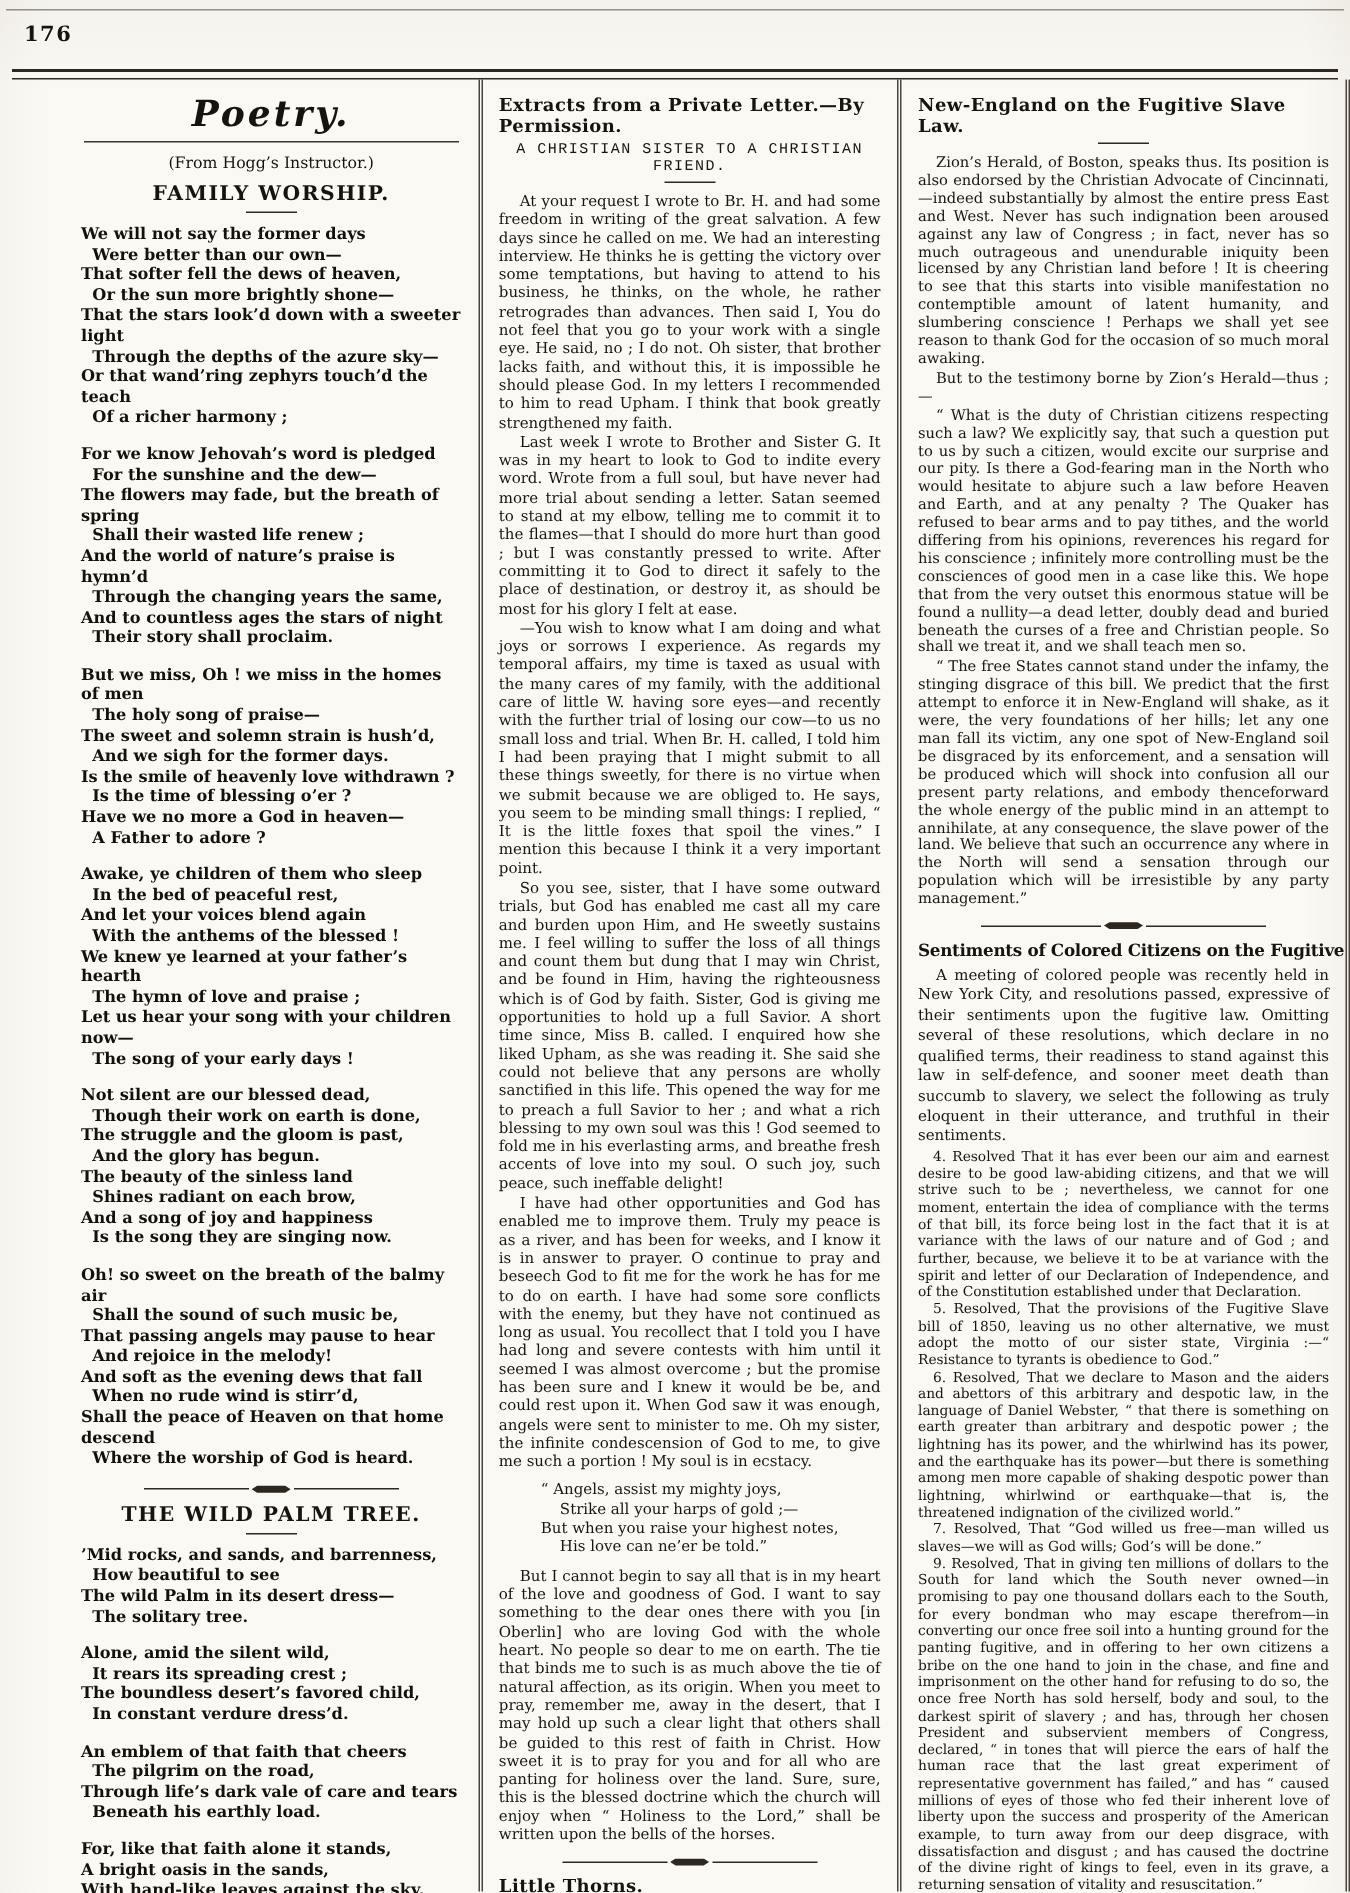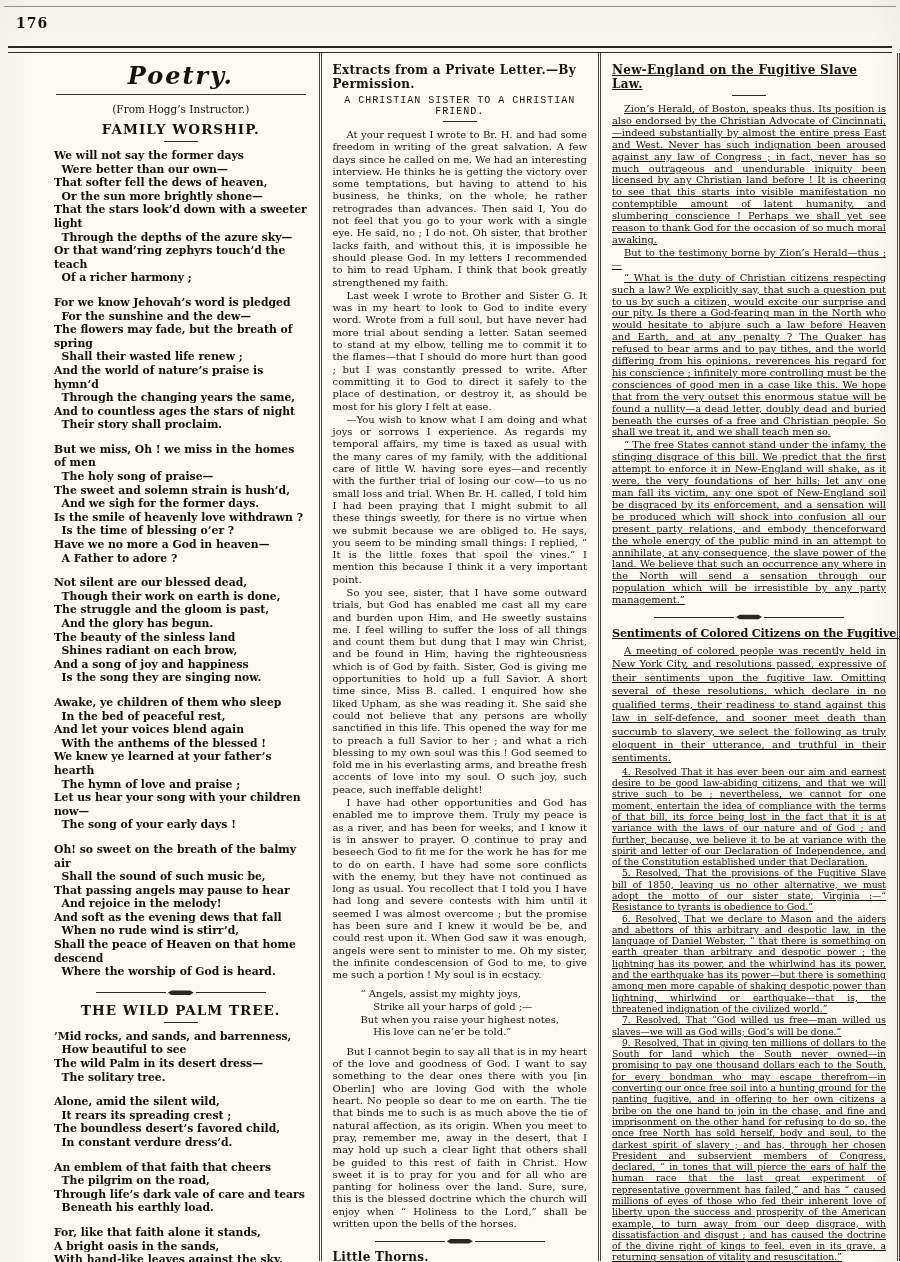--- a/index.html
+++ b/index.html
@@ -16,21 +16,21 @@
   
   .header{position:relative;height:44px;}
   .page-number{position:absolute;left:16px;top:15px;font-size:14px;font-weight:bold;letter-spacing:1px;}
   .masthead{position:absolute;left:0;right:0;top:13px;text-align:center;font-size:17px;font-weight:bold;letter-spacing:6px;word-spacing:10px;}
   .head-rule{height:4px;margin:2px 8px 0 8px;border-top:2px solid #2c2820;border-bottom:1px solid #2c2820;}
   
   .cols{display:flex;align-items:stretch;height:1208px;padding-left:43px;}
   .col{box-sizing:border-box;padding:6px 11px 0 11px;}
   .col1{width:297px;}
   .col2{width:301px;border-left:3px double #4a443a;}
-  .col3{width:302px;border-left:3px double #4a443a;border-right:3px double #4a443a;text-decoration:underline;}
+  .col3{width:302px;border-left:3px double #4a443a;border-right:3px double #4a443a;}
   
   .rule-thin{border-top:1px solid #3a352b;margin:4px 2px;}
   .poetry-title{text-align:center;font-size:24px;font-weight:bold;font-style:italic;letter-spacing:2px;margin:2px 0 1px 0;}
   .attr{text-align:center;font-size:10.5px;margin-top:8px;}
   .poem-title{text-align:center;font-size:13.5px;font-weight:bold;letter-spacing:1px;margin-top:6px;}
   .art-head{text-align:left;font-size:12px;font-weight:bold;letter-spacing:.3px;margin-top:4px;}
   .art-head.nowrap{white-space:nowrap;letter-spacing:-.2px;font-size:11.2px;}
   .title-rule{width:34px;border-top:1.5px solid #2c2820;margin:4px auto 7px auto;}
   .divider{display:flex;align-items:center;margin:8px 42px 6px 42px;}
   .divider::before,.divider::after{content:"";flex:1;border-top:1.5px solid #2c2820;}
@@ -90,40 +90,40 @@
             <div class="pline">But we miss, Oh ! we miss in the homes of men</div>
             <div class="pline">  The holy song of praise—</div>
             <div class="pline">The sweet and solemn strain is hush’d,</div>
             <div class="pline">  And we sigh for the former days.</div>
             <div class="pline">Is the smile of heavenly love withdrawn ?</div>
             <div class="pline">  Is the time of blessing o’er ?</div>
             <div class="pline">Have we no more a God in heaven—</div>
             <div class="pline">  A Father to adore ?</div>
           </div>
           <div class="stanza">
+            <div class="pline">Awake, ye children of them who sleep</div>
+            <div class="pline">  In the bed of peaceful rest,</div>
+            <div class="pline">And let your voices blend again</div>
+            <div class="pline">  With the anthems of the blessed !</div>
+            <div class="pline">We knew ye learned at your father’s hearth</div>
+            <div class="pline">  The hymn of love and praise ;</div>
+            <div class="pline">Let us hear your song with your children now—</div>
+            <div class="pline">  The song of your early days !</div>
+          </div>
+          <div class="stanza">
             <div class="pline">Not silent are our blessed dead,</div>
             <div class="pline">  Though their work on earth is done,</div>
             <div class="pline">The struggle and the gloom is past,</div>
             <div class="pline">  And the glory has begun.</div>
             <div class="pline">The beauty of the sinless land</div>
             <div class="pline">  Shines radiant on each brow,</div>
             <div class="pline">And a song of joy and happiness</div>
             <div class="pline">  Is the song they are singing now.</div>
           </div>
           <div class="stanza">
-            <div class="pline">Awake, ye children of them who sleep</div>
-            <div class="pline">  In the bed of peaceful rest,</div>
-            <div class="pline">And let your voices blend again</div>
-            <div class="pline">  With the anthems of the blessed !</div>
-            <div class="pline">We knew ye learned at your father’s hearth</div>
-            <div class="pline">  The hymn of love and praise ;</div>
-            <div class="pline">Let us hear your song with your children now—</div>
-            <div class="pline">  The song of your early days !</div>
-          </div>
-          <div class="stanza">
             <div class="pline">Oh! so sweet on the breath of the balmy air</div>
             <div class="pline">  Shall the sound of such music be,</div>
             <div class="pline">That passing angels may pause to hear</div>
             <div class="pline">  And rejoice in the melody!</div>
             <div class="pline">And soft as the evening dews that fall</div>
             <div class="pline">  When no rude wind is stirr’d,</div>
             <div class="pline">Shall the peace of Heaven on that home descend</div>
             <div class="pline">  Where the worship of God is heard.</div>
           </div>
         </div>

